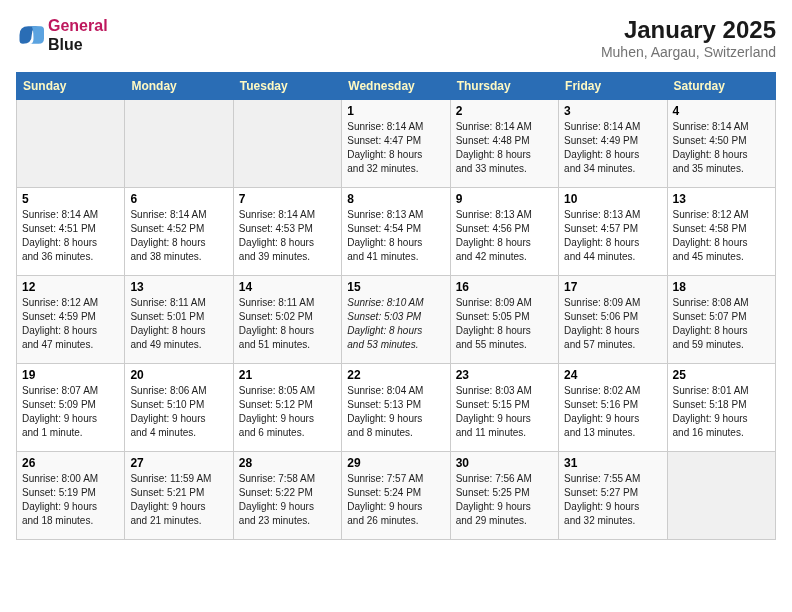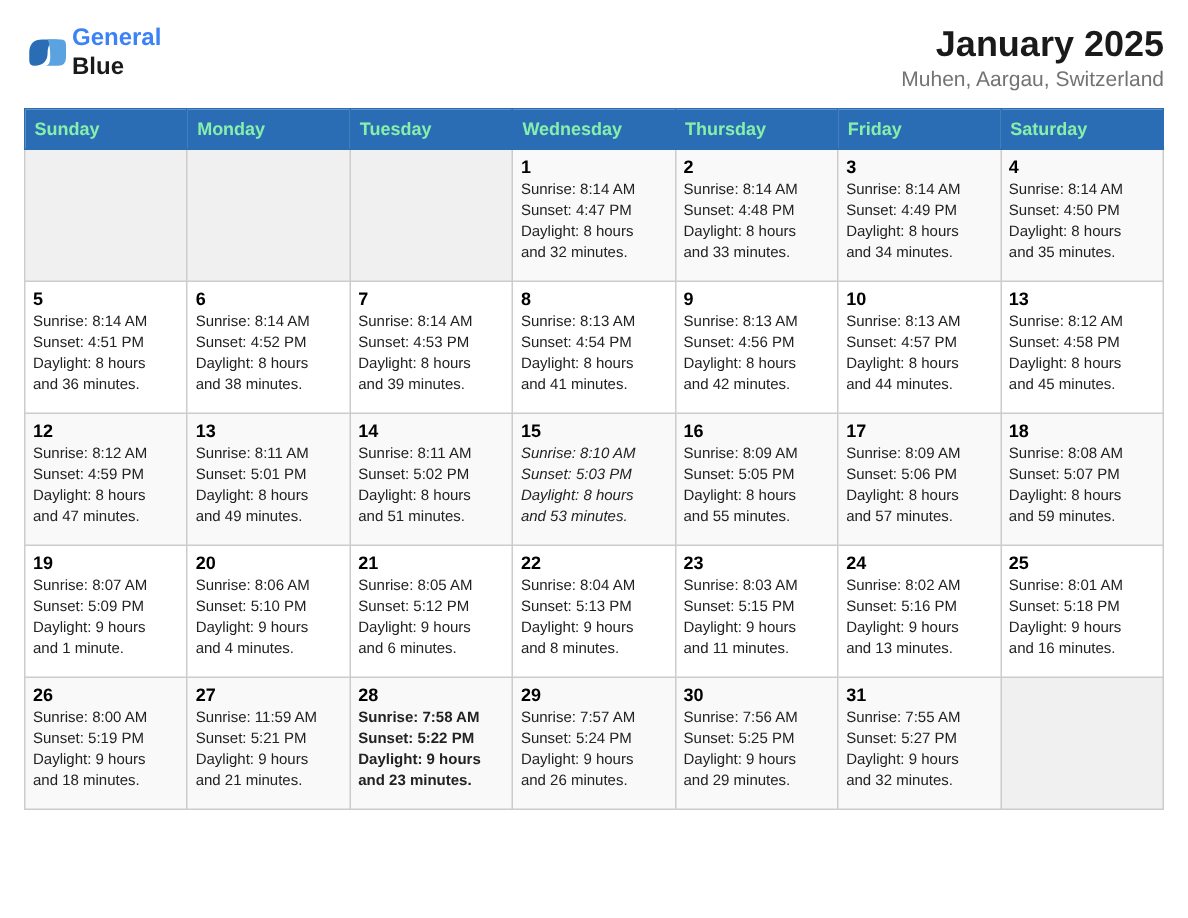--- a/index.html
+++ b/index.html
@@ -37,21 +37,21 @@
       font-size: 14px;
       color: #737373;
     }
     .calendar {
       width: 100%;
       border-collapse: collapse;
       font-size: 10.5px;
     }
     .calendar th {
       background-color: #2a6db5;
-      color: #86efac;
+      color: #fef9c3;
       text-align: left;
       padding: 6px 6px;
       font-size: 12px;
       font-weight: bold;
       border: 1px solid #2a6db5;
     }
     .calendar td {
       border: 1px solid #ccc;
       vertical-align: top;
       padding: 4px 5px;
@@ -82,21 +82,21 @@
 <body>
 
 <div class="header">
   <div class="logo">
     <svg class="logo-icon" viewBox="0 0 32 32" xmlns="http://www.w3.org/2000/svg">
       <path d="M4 16 Q4 6 14 6 L28 6 Q18 6 18 16 Q18 26 8 26 Q4 26 4 22 Z" fill="#2a6db5"></path>
       <path d="M18 6 L28 6 Q32 6 32 10 L32 20 Q32 26 26 26 L16 26 Q20 26 20 20 Q20 10 18 6 Z" fill="#5ba3e0"></path>
     </svg>
     <div style="line-height:1.2">
       <div style="font-weight:bold;font-size:16px;color:#1a1a1a;">
-        <span style="color:#3b82f6;">General</span><br>
+        <span style="color:#be185d;">General</span><br>
         <span>Blue</span>
       </div>
     </div>
   </div>
   <div class="title-area">
     <div class="month-title">January 2025</div>
     <div class="location">Muhen, Aargau, Switzerland</div>
   </div>
 </div>
 
@@ -309,21 +309,21 @@
         </td>
         <td>
           <span class="day-num">27</span>
           <div class="day-info" style="white-space: pre-line;">Sunrise: 11:59 AM
 Sunset: 5:21 PM
 Daylight: 9 hours
 and 21 minutes.</div>
         </td>
         <td>
           <span class="day-num">28</span>
-          <div class="day-info" style="white-space: pre-line; font-weight: bold;">Sunrise: 7:58 AM
+          <div class="day-info" style="white-space: pre-line;">Sunrise: 7:58 AM
 Sunset: 5:22 PM
 Daylight: 9 hours
 and 23 minutes.</div>
         </td>
         <td>
           <span class="day-num">29</span>
           <div class="day-info" style="white-space: pre-line;">Sunrise: 7:57 AM
 Sunset: 5:24 PM
 Daylight: 9 hours
 and 26 minutes.</div>

